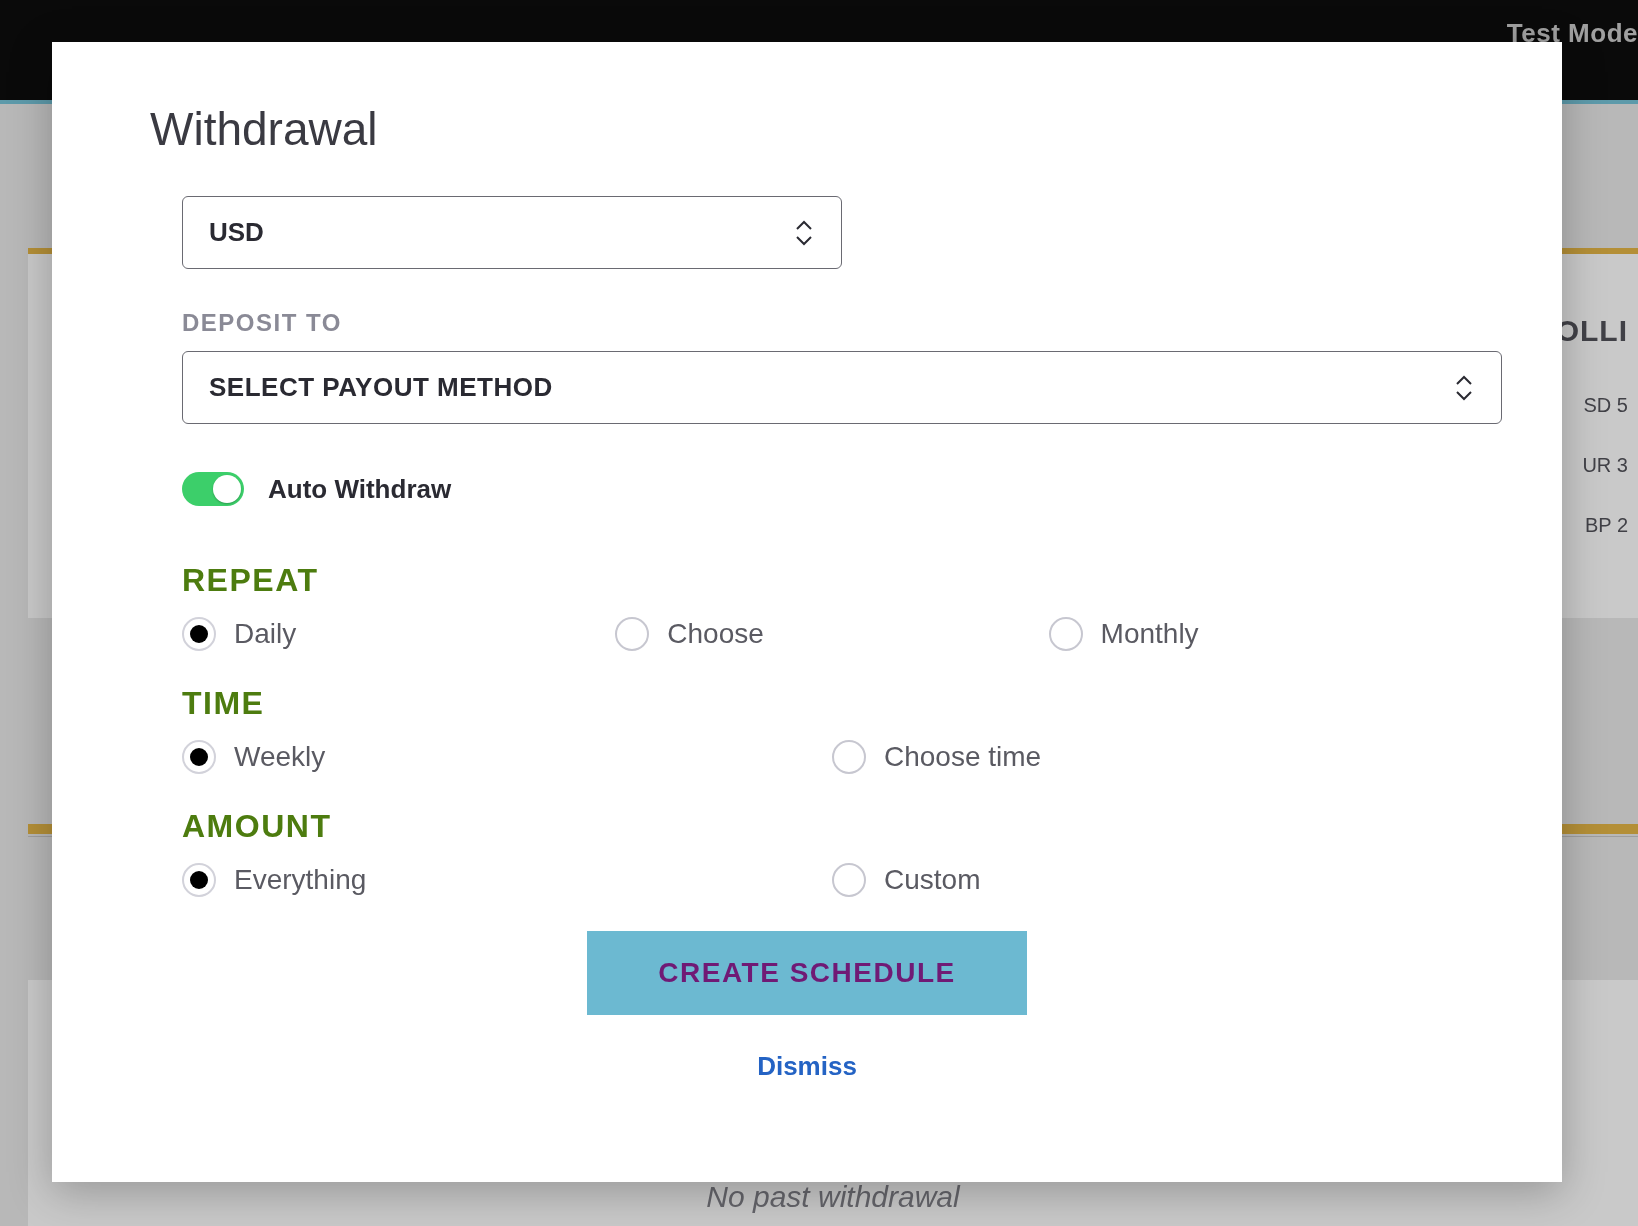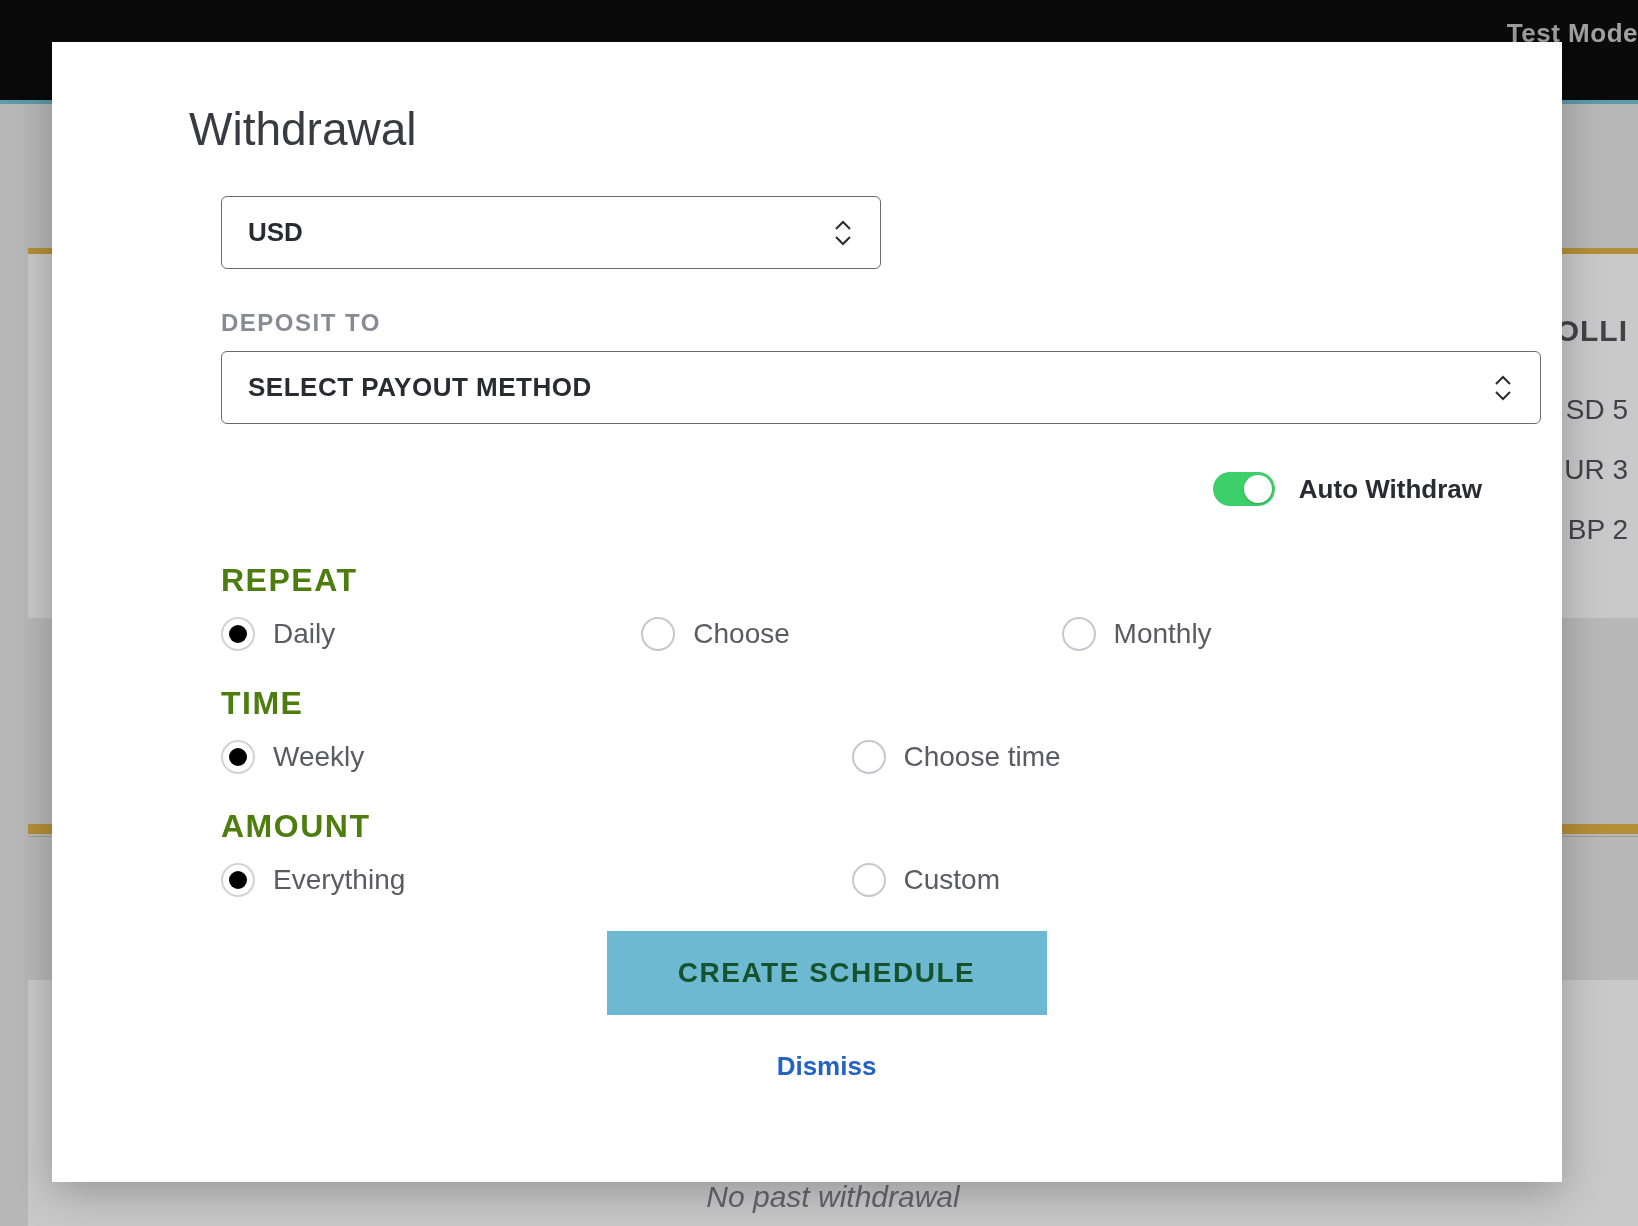--- a/index.html
+++ b/index.html
@@ -46,21 +46,21 @@
     position: absolute;
     right: 10px; top: 60px;
     font-size: 30px;
     font-weight: 700;
     color: #4a4a52;
     letter-spacing: 1px;
   }
   .bg-panel .line {
     position: absolute;
     right: 10px;
-    font-size: 28px;
+    font-size: 20px;
     color: #4a4a52;
   }
   .bg-panel .l1 { top: 140px; }
   .bg-panel .l2 { top: 200px; }
   .bg-panel .l3 { top: 260px; }
   .bg-accent2 {
     position: absolute;
     left: 28px; right: 0; top: 824px;
     height: 10px;
     background: #e3b23c;
@@ -91,21 +91,21 @@
     background: rgba(40,40,40,0.25);
   }
   
   .modal {
     position: absolute;
     left: 52px; top: 42px;
     width: 1510px;
     height: 1140px;
     background: #fff;
     box-shadow: 0 10px 40px rgba(0,0,0,0.25);
-    padding: 60px 80px 40px 119px;
+    padding: 60px 80px 40px 80px;
   }
   .modal h1 {
     font-size: 46px;
     font-weight: 400;
     color: #3a3a42;
     margin-bottom: 40px;
     margin-left: 18px;
   }
   .field-select {
     display: flex;
@@ -146,21 +146,20 @@
     fill: none;
     stroke: #2a2a32;
     stroke-width: 2;
   }
   
   .toggle-row {
     display: flex;
     align-items: center;
     margin-left: 50px;
     margin-bottom: 56px;
-    justify-content: flex-end;
   }
   .toggle {
     width: 62px; height: 34px;
     border-radius: 17px;
     background: #3ccf6a;
     position: relative;
     cursor: pointer;
   }
   .toggle .knob {
     position: absolute;
@@ -217,21 +216,21 @@
   .radio-text {
     font-size: 28px;
     color: #5a5a62;
   }
   .primary-btn {
     display: block;
     margin: 24px auto 0 auto;
     width: 440px;
     padding: 26px 0;
     background: #6cb9d1;
-    color: #14532d;
+    color: #701a75;
     font-size: 28px;
     font-weight: 700;
     letter-spacing: 1.5px;
     text-align: center;
     border: none;
     cursor: pointer;
     text-transform: uppercase;
   }
   .dismiss-link {
     display: block;

